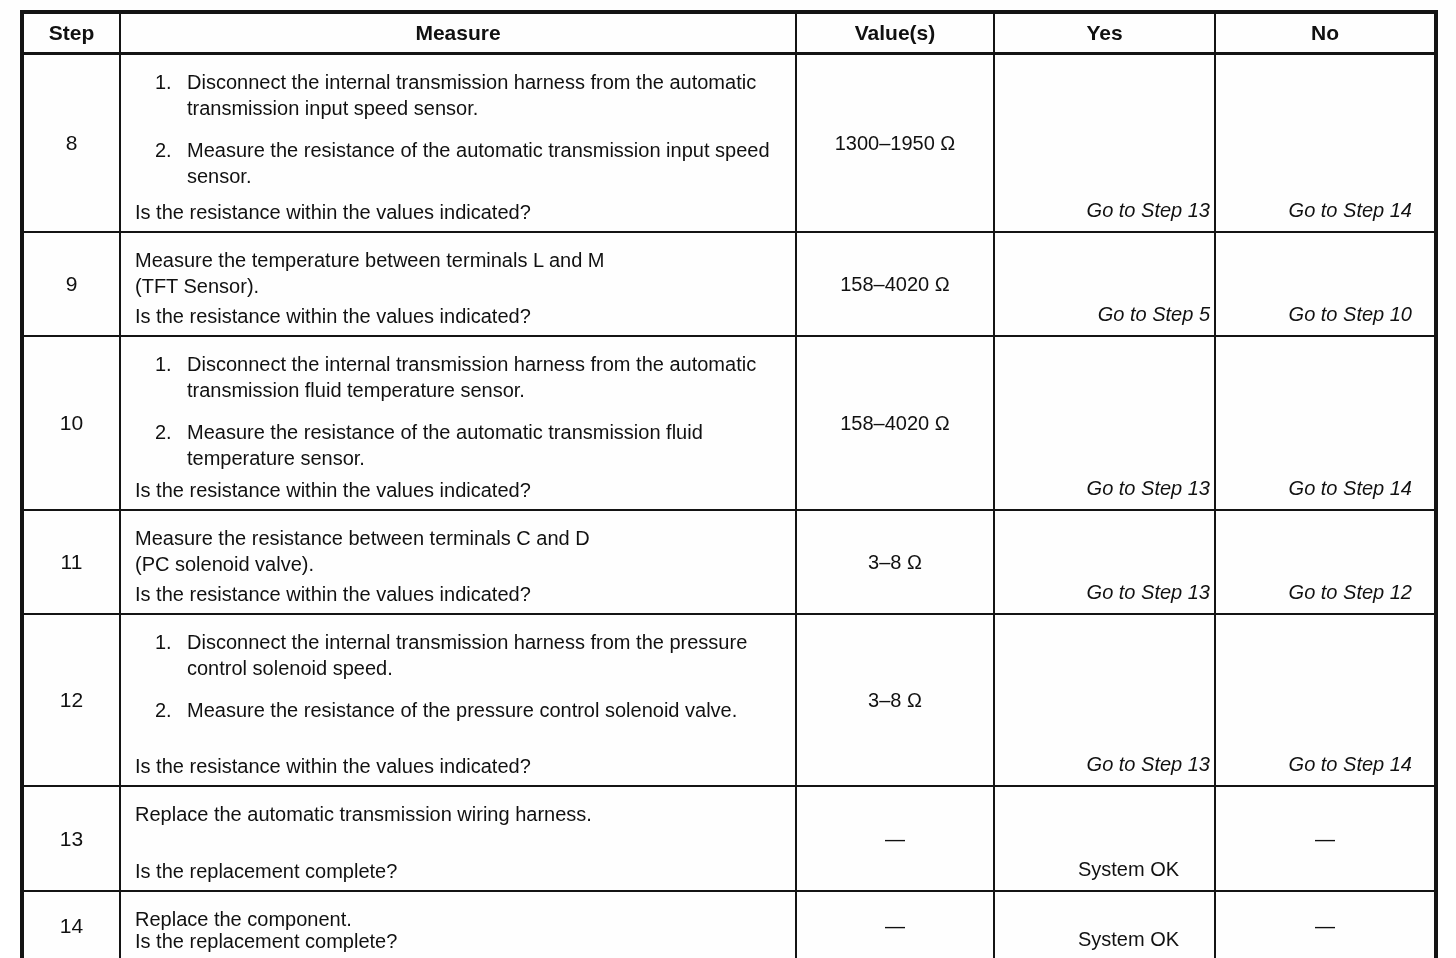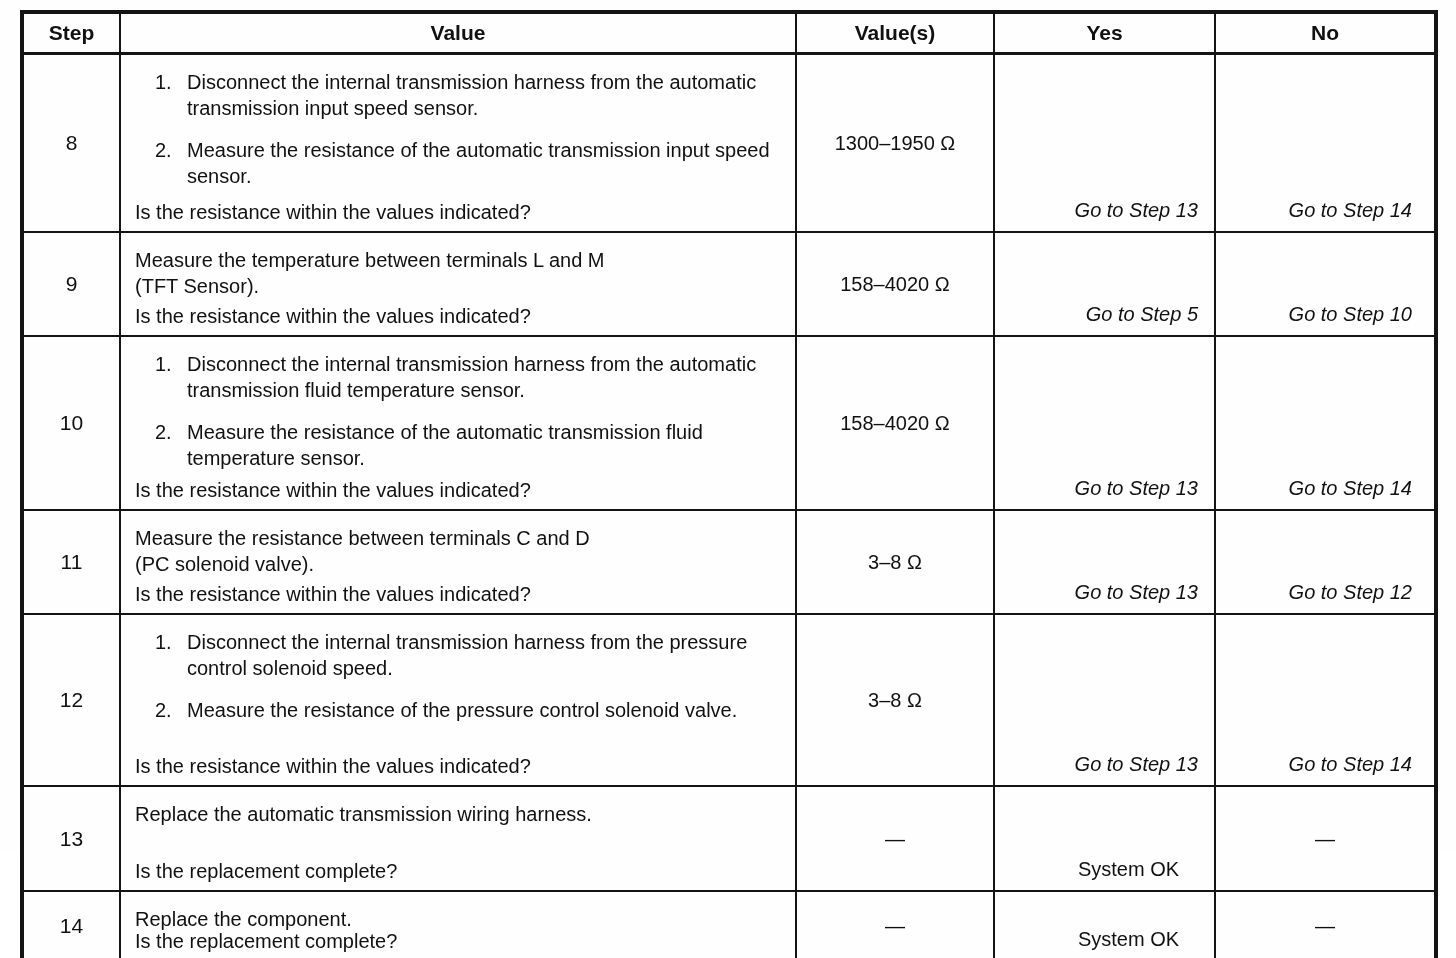--- a/index.html
+++ b/index.html
@@ -77,21 +77,21 @@
   .value-cell {
     text-align: center;
     vertical-align: middle;
     margin-left: 48px;
   }
   .yes-cell, .no-cell { vertical-align: middle; }
   .goto {
     position: absolute;
     bottom: 8px;
     left: 0;
-    right: 16px;
+    right: 4px;
     text-align: right;
     font-style: italic;
   }
   .no-cell .goto { right: 22px; }
   .system-ok {
     position: absolute;
     bottom: 8px;
     left: 0;
     right: 0;
     text-align: center;
@@ -110,21 +110,21 @@
     <colgroup>
       <col class="c-step">
         <col class="c-action">
         <col class="c-value">
         <col class="c-yes">
         <col class="c-no">
     </colgroup>
     <thead>
       <tr>
         <th>Step</th>
-        <th>Value</th>
+        <th>Measure</th>
         <th>Value(s)</th>
         <th>Yes</th>
         <th>No</th>
       </tr>
     </thead>
     <tbody>
 
       <tr class="r8">
         <td class="step-cell">8</td>
         <td class="action-cell">

